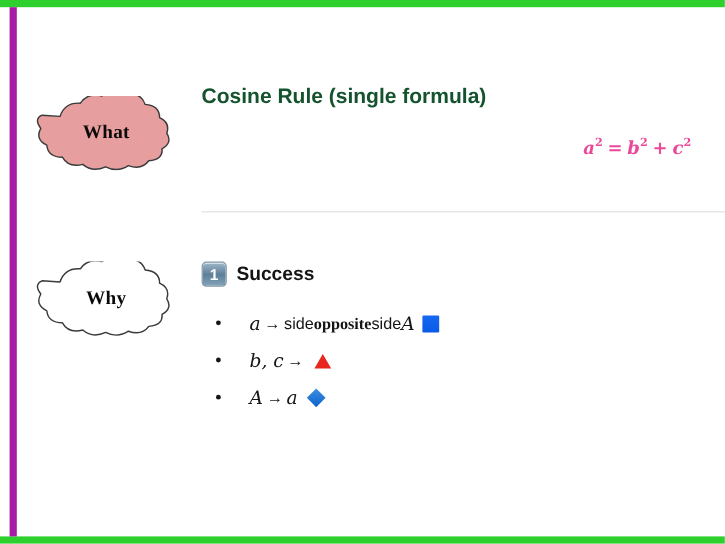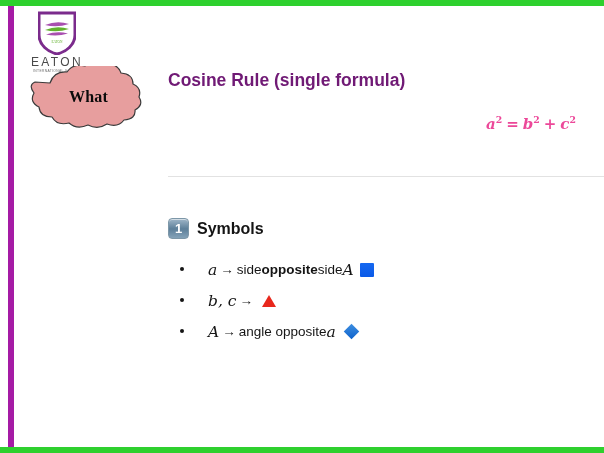--- a/index.html
+++ b/index.html
@@ -89,21 +89,21 @@
     position: absolute;
     left: 168px; top: 6px;
     width: 436px; height: 441px;
   }
   .title {
     position: absolute;
     left: 0; top: 64px;
     font-family: "Liberation Sans", sans-serif;
     font-weight: bold;
     font-size: 17.5px;
-    color: #701a75;
+    color: #14532d;
     white-space: nowrap;
   }
   .formula {
     position: absolute;
     left: 318px; top: 108px;
     font-family: "DejaVu Serif", serif;
     font-style: italic;
     font-weight: bold;
     font-size: 15px;
     color: #ec4899;
@@ -170,21 +170,21 @@
     left: 2px; top: 13px;
     width: 4px; height: 4px;
     border-radius: 50%;
     background: #151515;
   }
   .mi {
     font-family: "DejaVu Serif", serif;
     font-style: italic;
     font-size: 15.5px;
   }
-  .bold { font-weight: bold; }
+  .bold { font-weight: bold; font-family: Liberation Serif, serif; }
   .arrow { padding: 0 3px; }
   .emoji { display: inline-block; margin-left: 6px; vertical-align: middle; }
 
   .sq-blue {
     width: 14px; height: 14px;
     background: linear-gradient(#1668f0, #0a5ae8);
     border-radius: 1px;
   }
   .tri-red {
     width: 0; height: 0;
@@ -203,60 +203,56 @@
 <body>
 
 <div class="slide">
 
   <div class="border-top"></div>
   <div class="border-bottom"></div>
   <div class="border-left"></div>
 
   <div class="rail">
 
-    <div class="logo">
-      <svg class="logo-shield" viewBox="0 0 38 44">
-        <path d="M1 2 H37 V24 C37 34 28 41 19 43 C10 41 1 34 1 24 Z" fill="#ffffff" stroke="#7b2b8c" stroke-width="3"></path>
-        <path d="M3.5 4 H34.5 V23 C34.5 32 27 38.5 19 40.5 C11 38.5 3.5 32 3.5 23 Z" fill="#ffffff"></path>
-        <path d="M7 14 q12 -5 24 -1 q-12 4 -24 1 Z" fill="#a94fb0"></path>
-        <path d="M7 19 q12 -5 24 -1 q-12 4 -24 1 Z" fill="#62b22e"></path>
-        <path d="M8 23.5 q11 -4 22 -1 q-11 3.5 -22 1 Z" fill="#a94fb0"></path>
-        <text x="19" y="32" font-size="3.4" fill="#62b22e" text-anchor="middle" font-family="Liberation Serif, serif">EATON</text>
-      </svg>
-      <div class="logo-word">EATON</div>
-      <div class="logo-sub">INTERNATIONAL SCHOOL</div>
-    </div>
-
-    <div class="cloud" style="top:60px">
+
+    <div class="cloud" style="top:74px">
       <svg width="133" height="62" viewBox="0 0 133 62">
         <path d="M30 17 q4 -12 17 -11 q6 -9 18 -6 q9 -7 19 -1 q13 -3 17 8 q12 1 12 11
                  q9 4 6 13 q5 8 -4 13 q1 9 -11 10 q-6 8 -17 4 q-9 6 -19 1 q-11 5 -19 -2
                  q-12 3 -17 -6 q-12 0 -13 -10 q-10 -5 -5 -14 q-6 -8 1 -11 Z" fill="#e79e9e" stroke="#3a3a3a" stroke-width="1.2" stroke-linejoin="round"></path>
       </svg>
       <div class="cloud-label">What</div>
     </div>
 
 
+    <div class="cloud" style="top:212px">
+      <svg width="133" height="62" viewBox="0 0 133 62">
+        <path d="M30 17 q4 -12 17 -11 q6 -9 18 -6 q9 -7 19 -1 q13 -3 17 8 q12 1 12 11
+                 q9 4 6 13 q5 8 -4 13 q1 9 -11 10 q-6 8 -17 4 q-9 6 -19 1 q-11 5 -19 -2
+                 q-12 3 -17 -6 q-12 0 -13 -10 q-10 -5 -5 -14 q-6 -8 1 -11 Z" fill="#ffffff" stroke="#3a3a3a" stroke-width="1.2" stroke-linejoin="round"></path>
+      </svg>
+      <div class="cloud-label">Why</div>
+    </div>
 
 
   </div>
 
   <div class="content">
 
     <div class="title">Cosine Rule (single formula)</div>
 
     <div class="formula">
       <span>a</span><sup>2</sup><span class="op">=</span><span>b</span><sup>2</sup><span class="op">+</span><span>c</span><sup>2</sup>
     </div>
 
     <div class="divider"></div>
 
     <div class="section-head">
       <span class="keycap">1</span>
-      <span class="section-title">Symbols</span>
+      <span class="section-title">Success</span>
     </div>
 
     <ul class="bullets">
 
       <li class="bullet">
         <span class="dot"></span>
         <span class="mi">a</span>
         <span class="arrow">→</span>
         <span>side </span>
         <span class="bold">opposite</span>
@@ -269,20 +265,19 @@
         <span class="dot"></span>
         <span class="mi">b, c</span>
         <span class="arrow">→</span>
         <span class="emoji tri-red"></span>
       </li>
 
       <li class="bullet">
         <span class="dot"></span>
         <span class="mi">A</span>
         <span class="arrow">→</span>
-        <span>angle opposite </span>
         <span class="mi">a</span>
         <span class="emoji dia-blue"></span>
       </li>
 
     </ul>
   </div>
 </div>
 
 </body></html>

